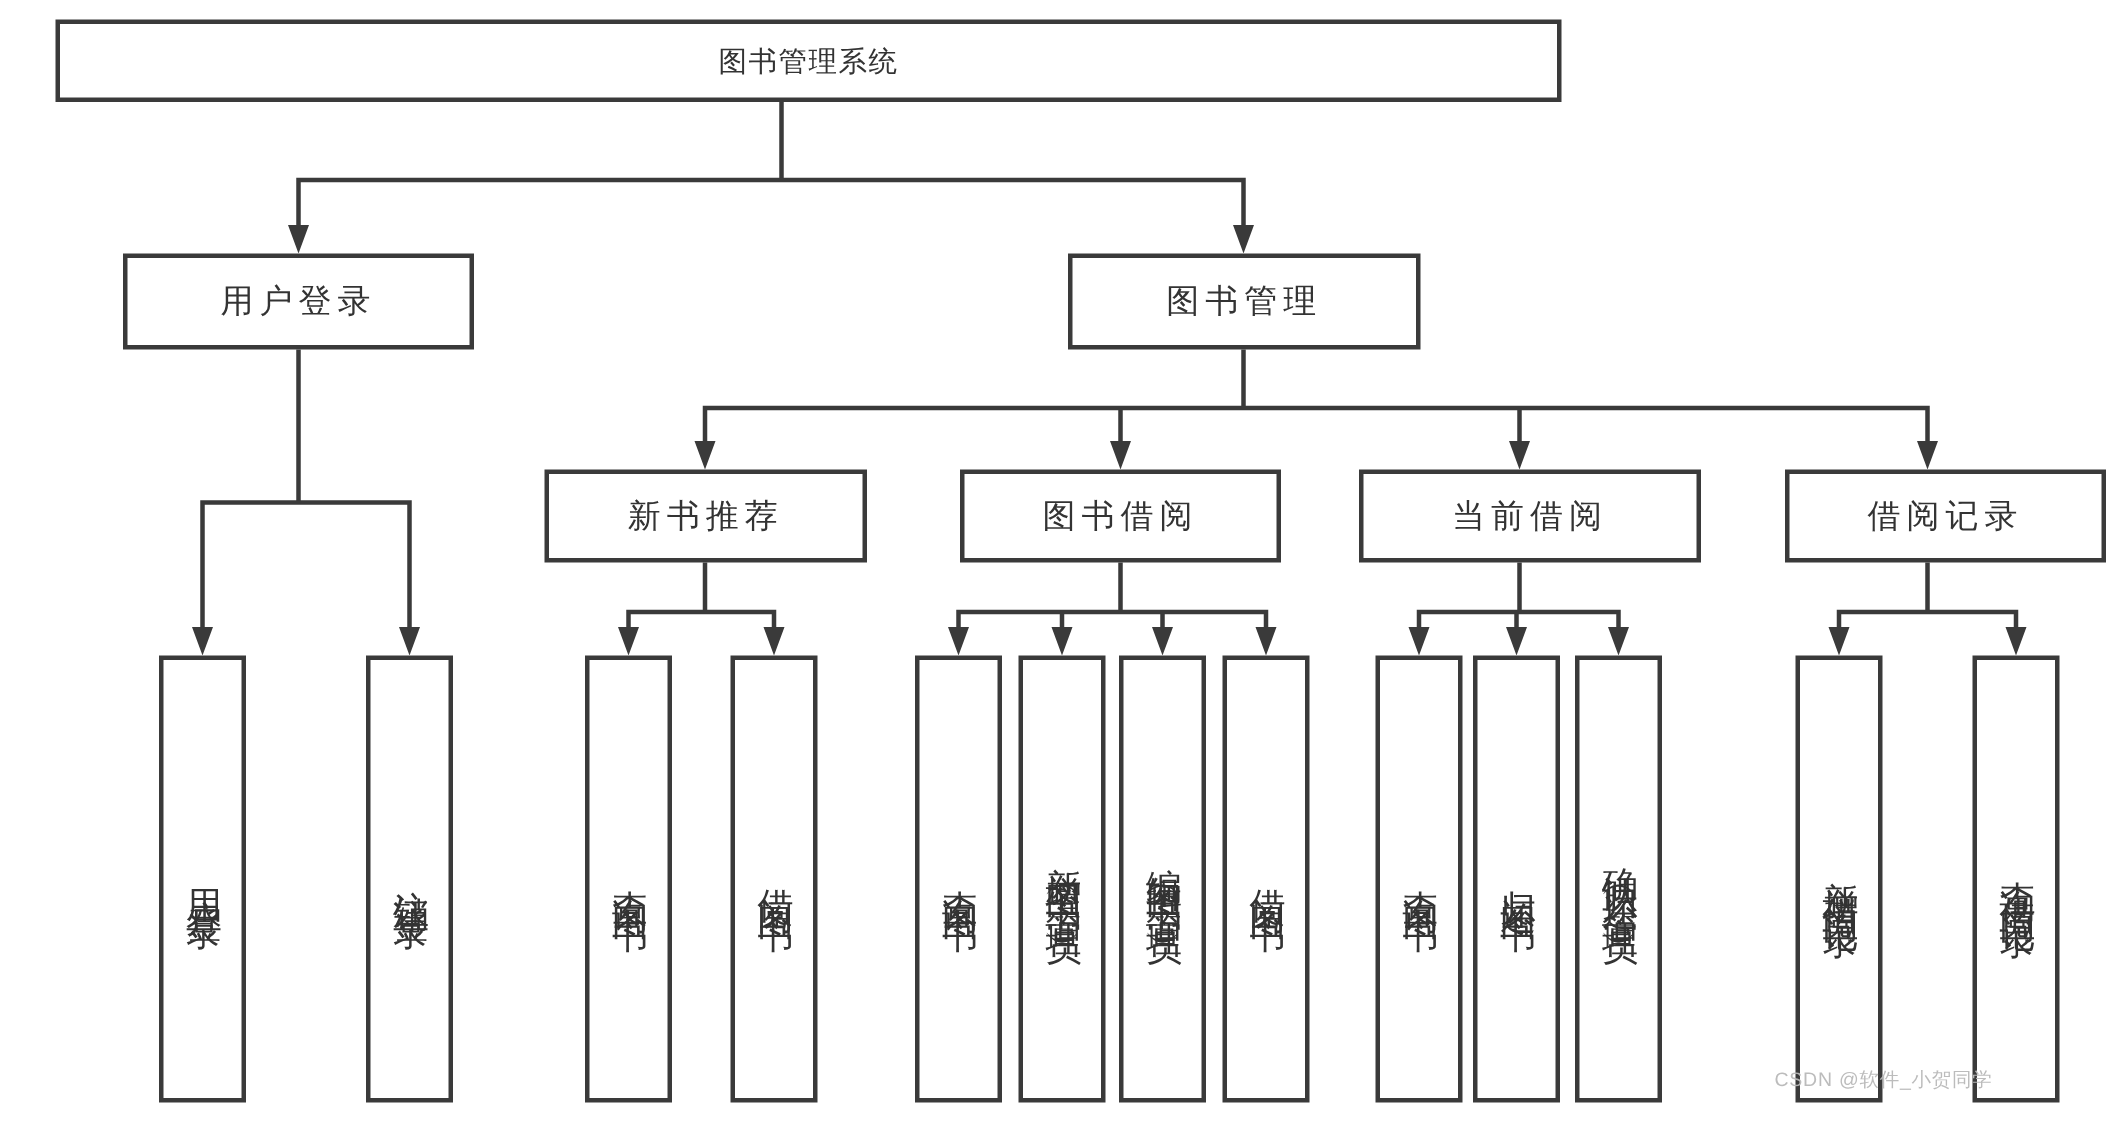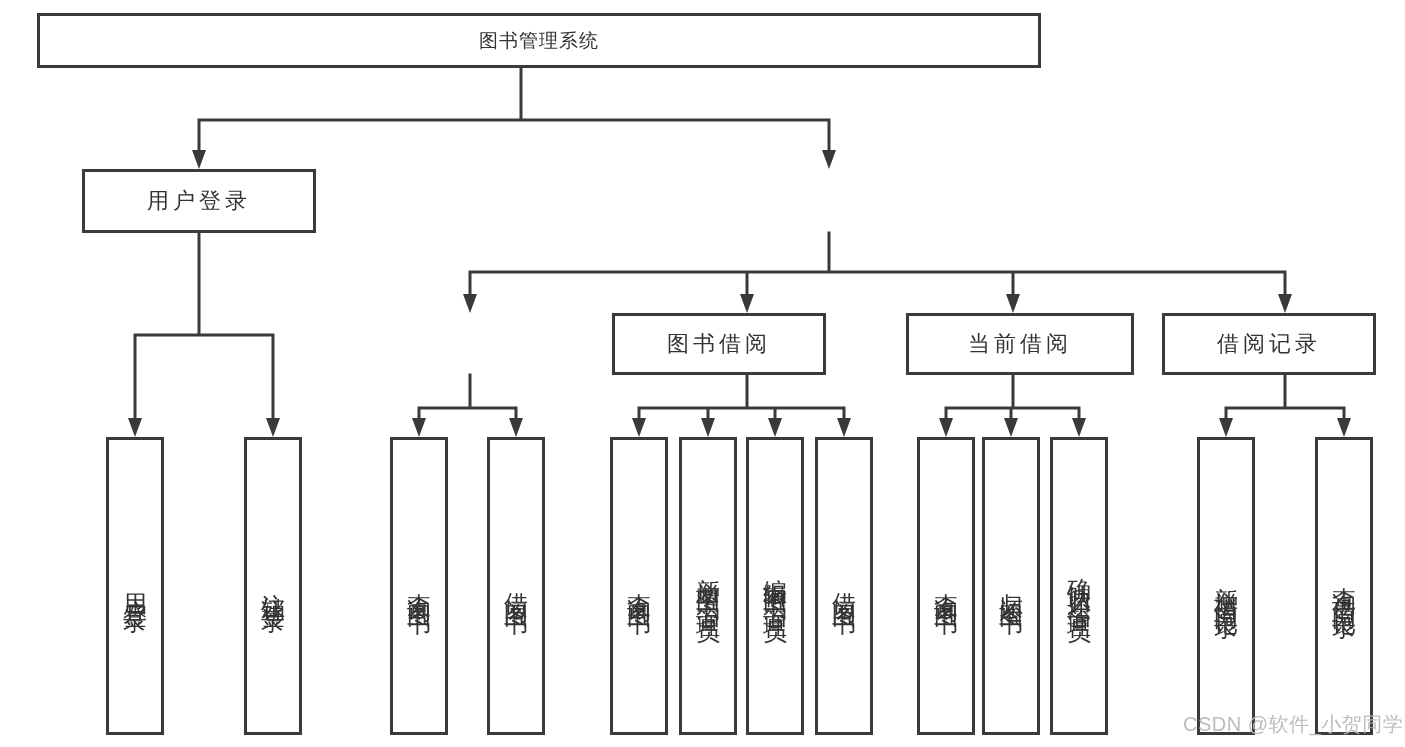--- a/index.html
+++ b/index.html
@@ -25,21 +25,21 @@
   .box.root{ left:21px; top:13px; width:1004px; height:55px; font-size:19px; letter-spacing:1px;margin-left:16px; }
   .box.l2{ top:169px; height:64px; }
   .box.l3{ top:313px; height:62px; }
   .box.leaf{ top:437px; width:58px; height:298px; }
   .vtext{
     writing-mode:vertical-rl; text-orientation:mixed;
     font-size:24px; letter-spacing:6px; line-height:1;
   }
   .watermark{
     position:absolute; left:1183px; top:711px; z-index:5;
-    font-size:20px; letter-spacing:0.5px; color:var(--watermark); opacity:.95;
+    font-size:13px; letter-spacing:0.5px; color:var(--watermark); opacity:.95;
   }
 </style>
 </head>
 <body>
 
 <div class="canvas">
 
   <svg id="connectors" viewBox="0 0 1405 747" xmlns="http://www.w3.org/2000/svg" aria-hidden="true">
     <path class="line" d="
       M521 68 V120 M199 120 H829 M199 120 V152 M829 120 V152
@@ -55,24 +55,26 @@
       M128 418 h14 L135 437 Z M266 418 h14 L273 437 Z
       M412 418 h14 L419 437 Z M509 418 h14 L516 437 Z
       M632 418 h14 L639 437 Z M701 418 h14 L708 437 Z M768 418 h14 L775 437 Z M837 418 h14 L844 437 Z
       M939 418 h14 L946 437 Z M1004 418 h14 L1011 437 Z M1072 418 h14 L1079 437 Z
       M1219 418 h14 L1226 437 Z M1337 418 h14 L1344 437 Z"></path>
   </svg>
 
   <div class="box h root">图书管理系统</div>
 
   <div class="box h l2" style="left:82px;width:234px;">用户登录</div>
+  <div class="box h l2" style="left:712px;width:235px;">图书管理</div>
 
-  <div class="box h l3" style="left:612px;width:214px;">图书借阅</div>
+  <div class="box h l3" style="left:363px;width:215px;">新书推荐</div>
+  <div class="box h l3" style="left:640px;width:214px;">图书借阅</div>
   <div class="box h l3" style="left:906px;width:228px;">当前借阅</div>
-  <div class="box h l3" style="left:1162px;width:214px;">借阅记录</div>
+  <div class="box h l3" style="left:1190px;width:214px;">借阅记录</div>
 
   <div class="box leaf" style="left:106px;">
     <span class="vtext">用户登录</span>
   </div>
   <div class="box leaf" style="left:244px;">
     <span class="vtext">注销登录</span>
   </div>
   <div class="box leaf" style="left:390px;">
     <span class="vtext">查询图书</span>
   </div>

